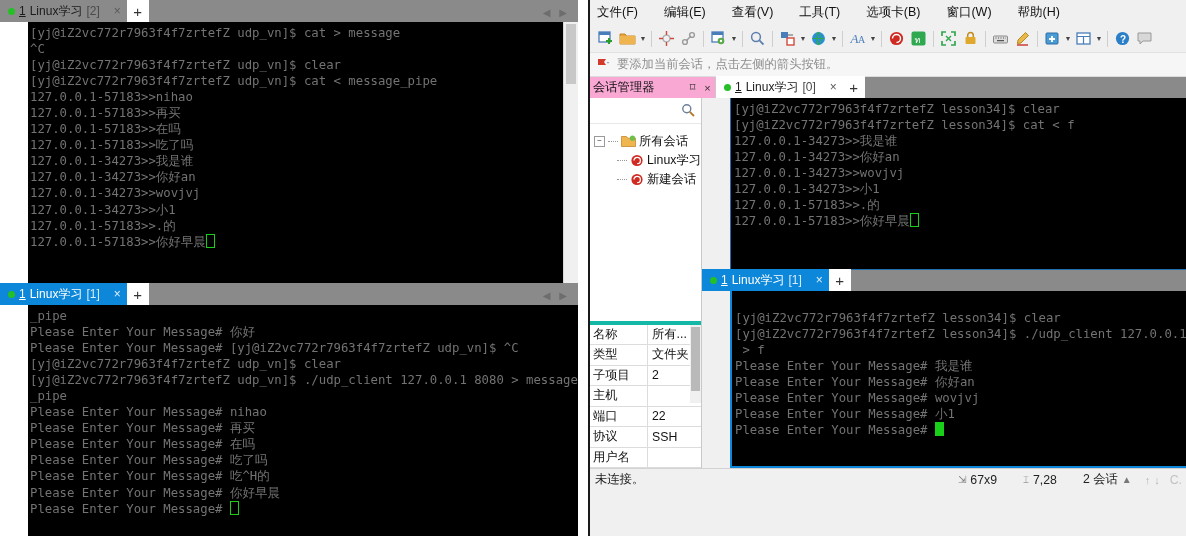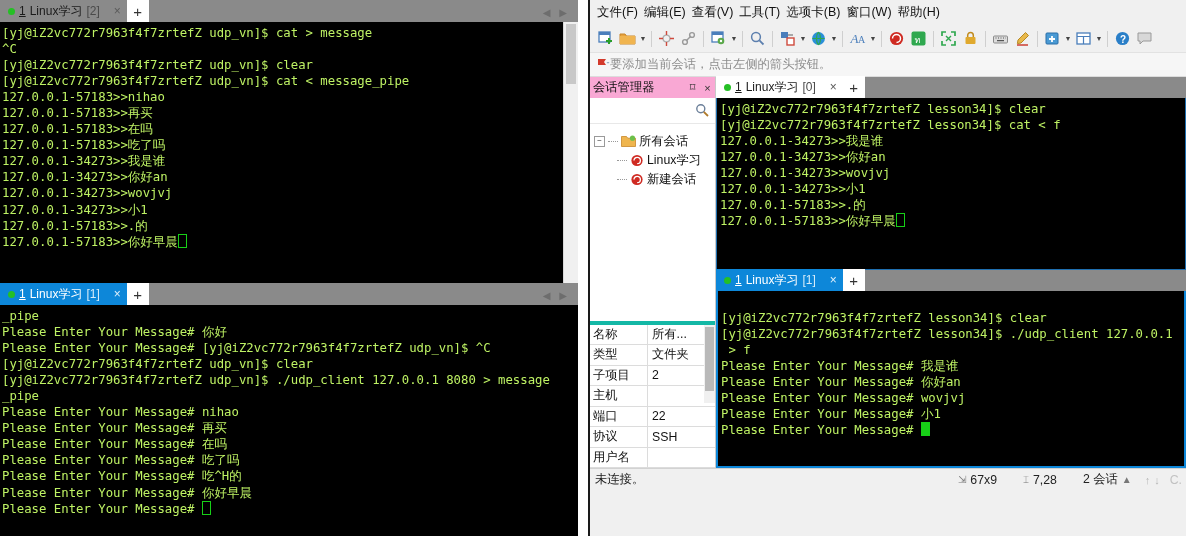--- a/index.html
+++ b/index.html
@@ -4,23 +4,23 @@
 <style>
   html,body{margin:0;padding:0;}
   body{
     width:1186px;height:536px;overflow:hidden;background:#ffffff;
     font-family:"Liberation Sans","DejaVu Sans",sans-serif;font-size:12px;color:#000;
   }
   #root{position:relative;width:1186px;height:536px;}
 
   
   .term{
-    background:#000;color:#bef264;
+    background:#000;color:#737373;
     font-family:"DejaVu Sans Mono","Liberation Mono",monospace;
-    font-size:12.3px;line-height:16.05px;white-space:pre;overflow:hidden;
+    font-size:12.3px;line-height:16.05px;white-space:pre;overflow:hidden;margin-left:28px;
   }
   .term .ln{height:16.05px;}
   .cur{display:inline-block;width:7px;height:12px;border:1px solid #17d017;
        background:transparent;vertical-align:-2px;}
   .cur.solid{background:#17d017;border-color:#17d017;}
   .cjk{font-family:"DejaVu Sans","Liberation Sans",sans-serif;font-size:12.5px;}
 
   
   .tabstrip{
     height:22px;background:#8a8a8a;display:flex;align-items:flex-end;
@@ -65,40 +65,40 @@
   .titlebar{
     height:27px;background:#ffffff;display:flex;align-items:center;
     padding-left:7px;font-size:12.5px;color:#1d1d1d;position:relative;
   }
   .xlogo{width:15px;height:15px;margin-right:6px;flex:none;}
   .wctl{position:absolute;top:0;right:0;display:flex;height:27px;align-items:center;}
   .wctl span{width:33px;text-align:center;color:#333;font-size:12px;}
 
   .menubar{
     height:25px;background:#f0f0f0;display:flex;align-items:center;
-    padding-left:7px;gap:6px;font-size:12.5px;color:#111;
+    padding-left:7px;gap:26px;font-size:12.5px;color:#111;
   }
   .menubar span{cursor:default;}
 
   .toolbar{
     height:27px;background:#f0f0f0;display:flex;align-items:center;
     padding-left:5px;gap:1px;border-bottom:1px solid #e2e2e2;
   }
   .tbtn{width:21px;height:21px;display:flex;align-items:center;justify-content:center;flex:none;}
   .tcar{font-size:7px;color:#444;width:8px;text-align:center;flex:none;}
   .tsep{width:1px;height:16px;background:#cfcfcf;margin:0 3px;flex:none;}
 
   .urlbar{
     height:22px;background:#efefef;display:flex;align-items:center;gap:7px;
     padding-left:9px;font-size:12.5px;color:#4a4a4a;border-bottom:1px solid #dcdcdc;
   }
   .lockico{width:11px;height:12px;flex:none;}
 
   .noticebar{
-    height:23px;background:#f6f6f6;display:flex;align-items:center;
+    height:23px;background:#f6f6f6;display:flex;align-items:center;gap:7px;
     padding-left:7px;font-size:12.3px;color:#8d8d8d;border-bottom:1px solid #dcdcdc;
   }
 
   
   .midrow{display:flex;height:21px;}
   .smhead{
     width:126px;background:#f9a8d4;display:flex;align-items:center;
     font-size:12.3px;color:#111;padding-left:3px;box-sizing:border-box;
     border-right:1px solid #c9c9c9;
   }

